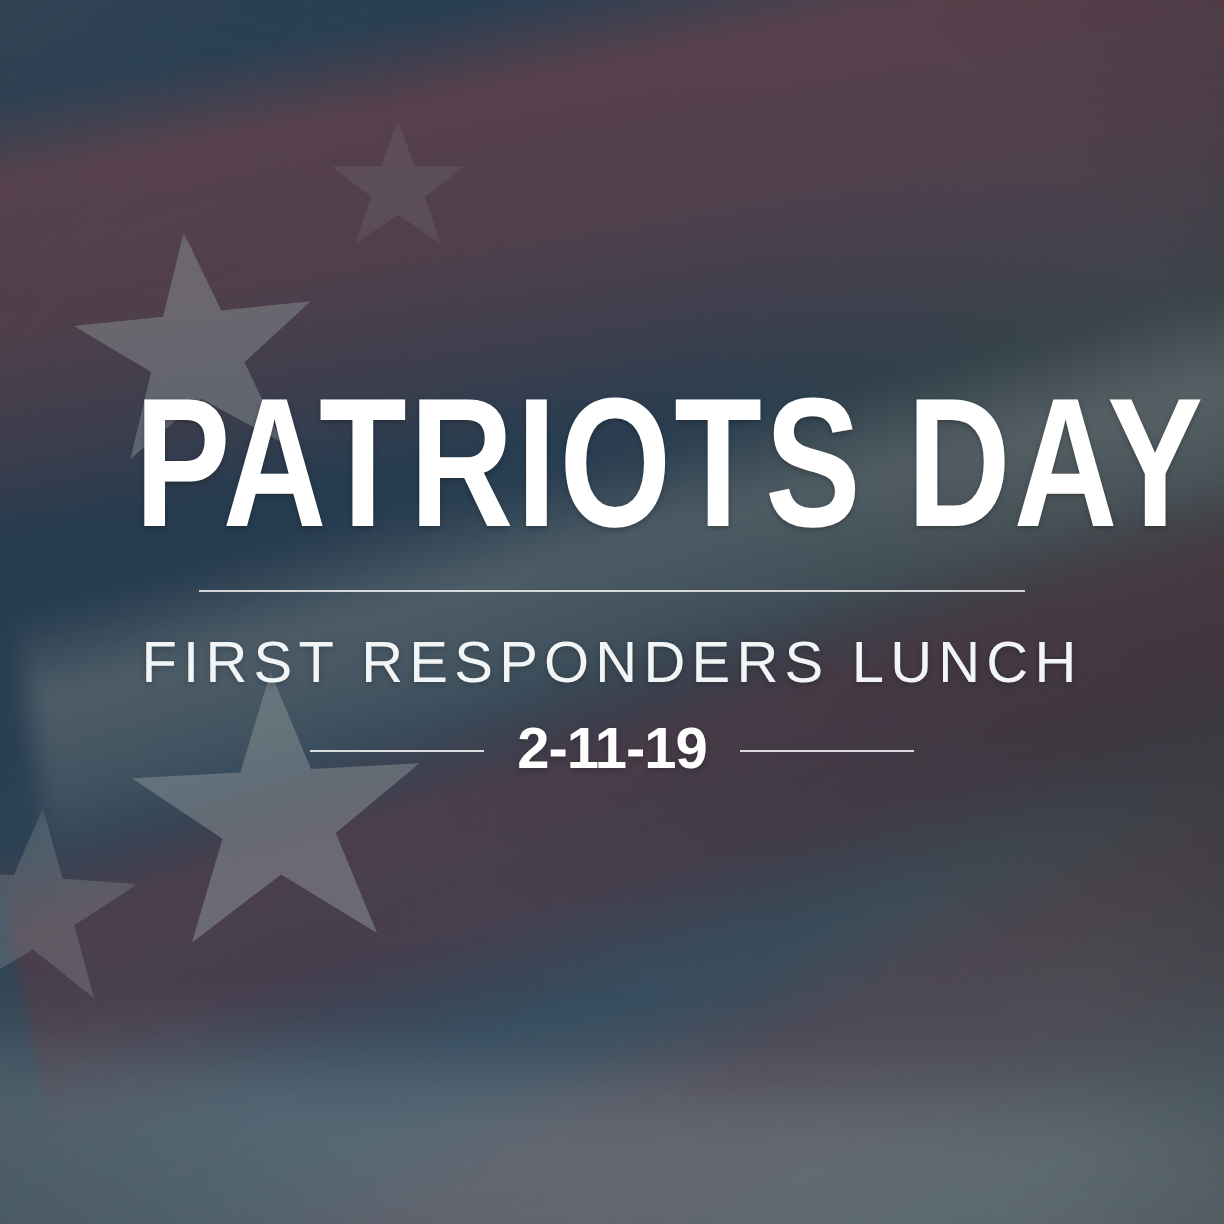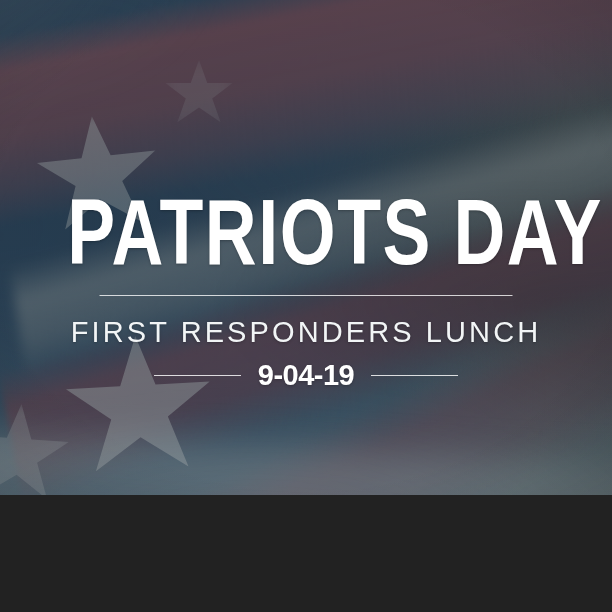--- a/index.html
+++ b/index.html
@@ -4,21 +4,21 @@
 <style>
   html, body {
     margin: 0;
     padding: 0;
     background: #222;
   }
 
   #poster {
     position: relative;
     width: 612px;
-    height: 495px;
+    height: 612px;
     overflow: hidden;
     font-family: "Liberation Sans", sans-serif;
     background: #4f6173;
   }
 
   
   .bg-layer {
     position: absolute;
     inset: -90px;
     pointer-events: none;
@@ -258,18 +258,18 @@
   <div id="content">
 
     <h1 id="title">PATRIOTS DAY</h1>
 
     <div id="title-rule"></div>
 
     <h2 id="subtitle">FIRST RESPONDERS LUNCH</h2>
 
     <div id="date-row">
       <span class="date-rule"></span>
-      <span id="date-text">9-04-19</span>
+      <span id="date-text">2-11-19</span>
       <span class="date-rule"></span>
     </div>
 
   </div>
 </div>
 
 </body></html>

